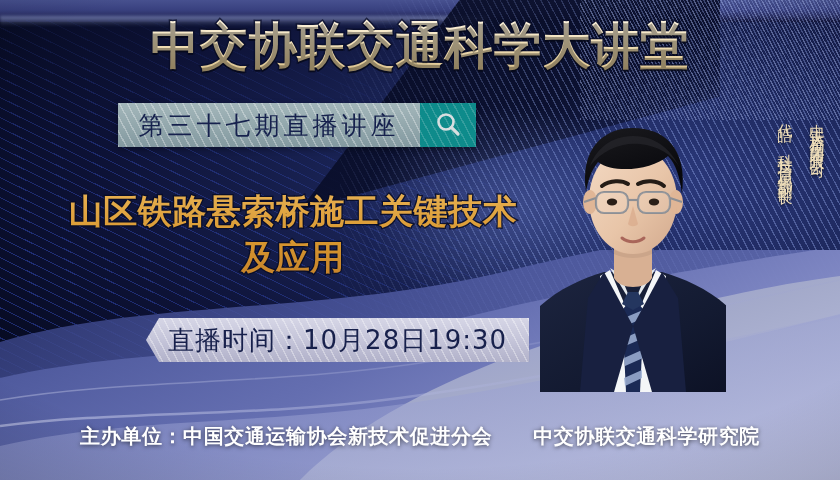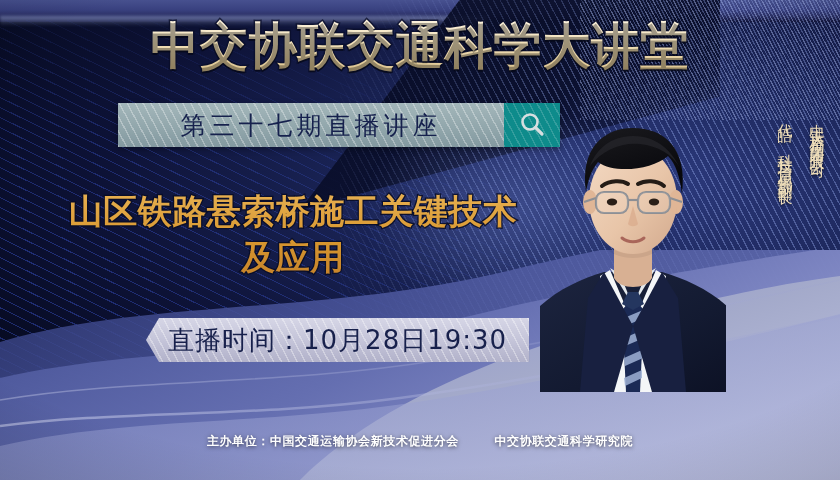--- a/index.html
+++ b/index.html
@@ -97,21 +97,21 @@
     color:transparent;
     -webkit-text-stroke:3px rgba(10,14,40,.75);
     transform:scaleX(.96);
     white-space:nowrap;
     z-index:5;
   }
 
   
   .episode-bar{
     position:absolute; left:118px; top:103px;
-    width:442px; height:44px;
+    width:358px; height:44px;
     display:flex; align-items:stretch;
     z-index:7;
     box-shadow:0 2px 6px rgba(0,0,0,.35);
   }
   .episode-bar .label-box{
     position:relative; flex:1;
     background:linear-gradient(180deg,#a3b6ba 0%,#92a7ac 55%,#8399a0 100%);
     display:flex; align-items:center; justify-content:center;
     overflow:hidden;
   }
@@ -201,21 +201,21 @@
     z-index:8;
     white-space:nowrap;
   }
   .v-org{ right:14px; top:112px; }
   .v-name{ right:46px; top:112px; }
 
   
   .footer{
     position:absolute; left:0; right:0; bottom:30px;
     text-align:center;
-    font-size:12px; font-weight:bold; color:#ffffff;
+    font-size:20px; font-weight:bold; color:#ffffff;
     letter-spacing:.6px;
     text-shadow:0 1px 4px rgba(0,0,0,.6);
     z-index:8;
     white-space:nowrap;
   }
   .footer .gap{ display:inline-block; width:26px; }
 </style>
 </head>
 <body>
 

